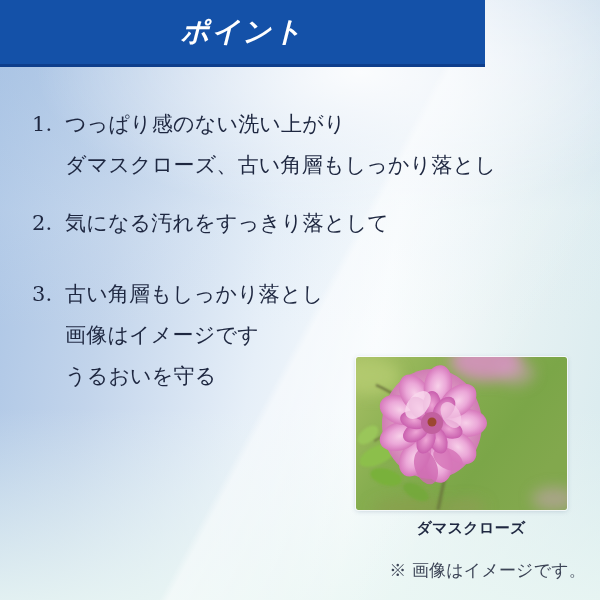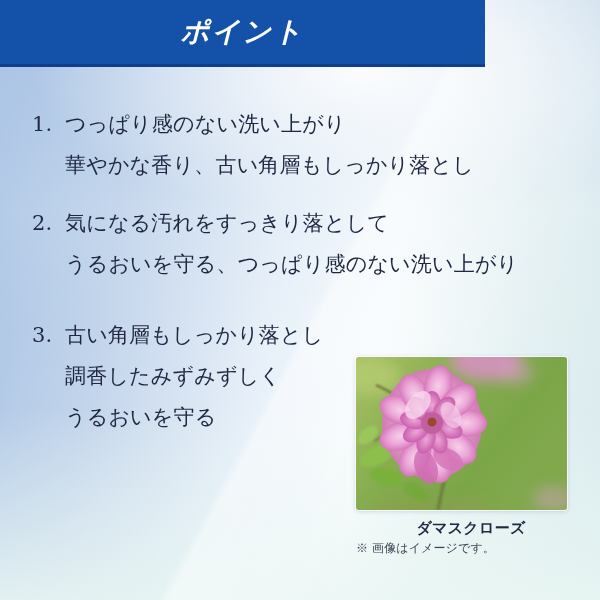--- a/index.html
+++ b/index.html
@@ -38,53 +38,52 @@
     position:relative;width:211px;height:153px;border-radius:2px;overflow:hidden;
     box-shadow:0 1px 5px rgba(70,100,140,0.28);
     outline:1px solid rgba(255,255,255,0.75);
   }
   .photo svg{display:block;width:211px;height:153px;}
   .caption{
     margin-top:9px;text-align:center;color:#1e2740;
     font-size:15px;font-weight:bold;letter-spacing:0.02em;line-height:1.3;
   }
   .note{
-    margin-top:2px;text-align:left;color:#3c4456;
-    font-size:12px;letter-spacing:0.01em;line-height:1.3;
+    margin-top:20px;text-align:right;color:#3c4456;
+    font-size:17px;letter-spacing:0.01em;line-height:1.3;
   }
 </style>
 </head>
 <body>
 
 <div id="stage">
 
   <div class="header">
     <h1>ポイント</h1>
   </div>
 
   <ol class="points">
     <li class="point">
       <span class="num">1.</span>
       <span class="lines">
         <div>つっぱり感のない洗い上がり</div>
-        <div>華やかな香り、古い角層もしっかり落とし</div>
+        <div>ダマスクローズ、古い角層もしっかり落とし</div>
       </span>
     </li>
     <li class="point">
       <span class="num">2.</span>
       <span class="lines">
         <div>気になる汚れをすっきり落として</div>
-        <div>うるおいを守る、つっぱり感のない洗い上がり</div>
       </span>
     </li>
     <li class="point gap-large">
       <span class="num">3.</span>
       <span class="lines">
         <div>古い角層もしっかり落とし</div>
-        <div>調香したみずみずしく</div>
+        <div>画像はイメージです</div>
         <div>うるおいを守る</div>
       </span>
     </li>
   </ol>
 
   <figure class="photo-block" style="margin:0">
     <div class="photo">
       <svg viewBox="0 0 211 153" aria-hidden="true">
         <defs>
           <linearGradient id="bgG" x1="0" y1="0" x2="1" y2="0.55">

